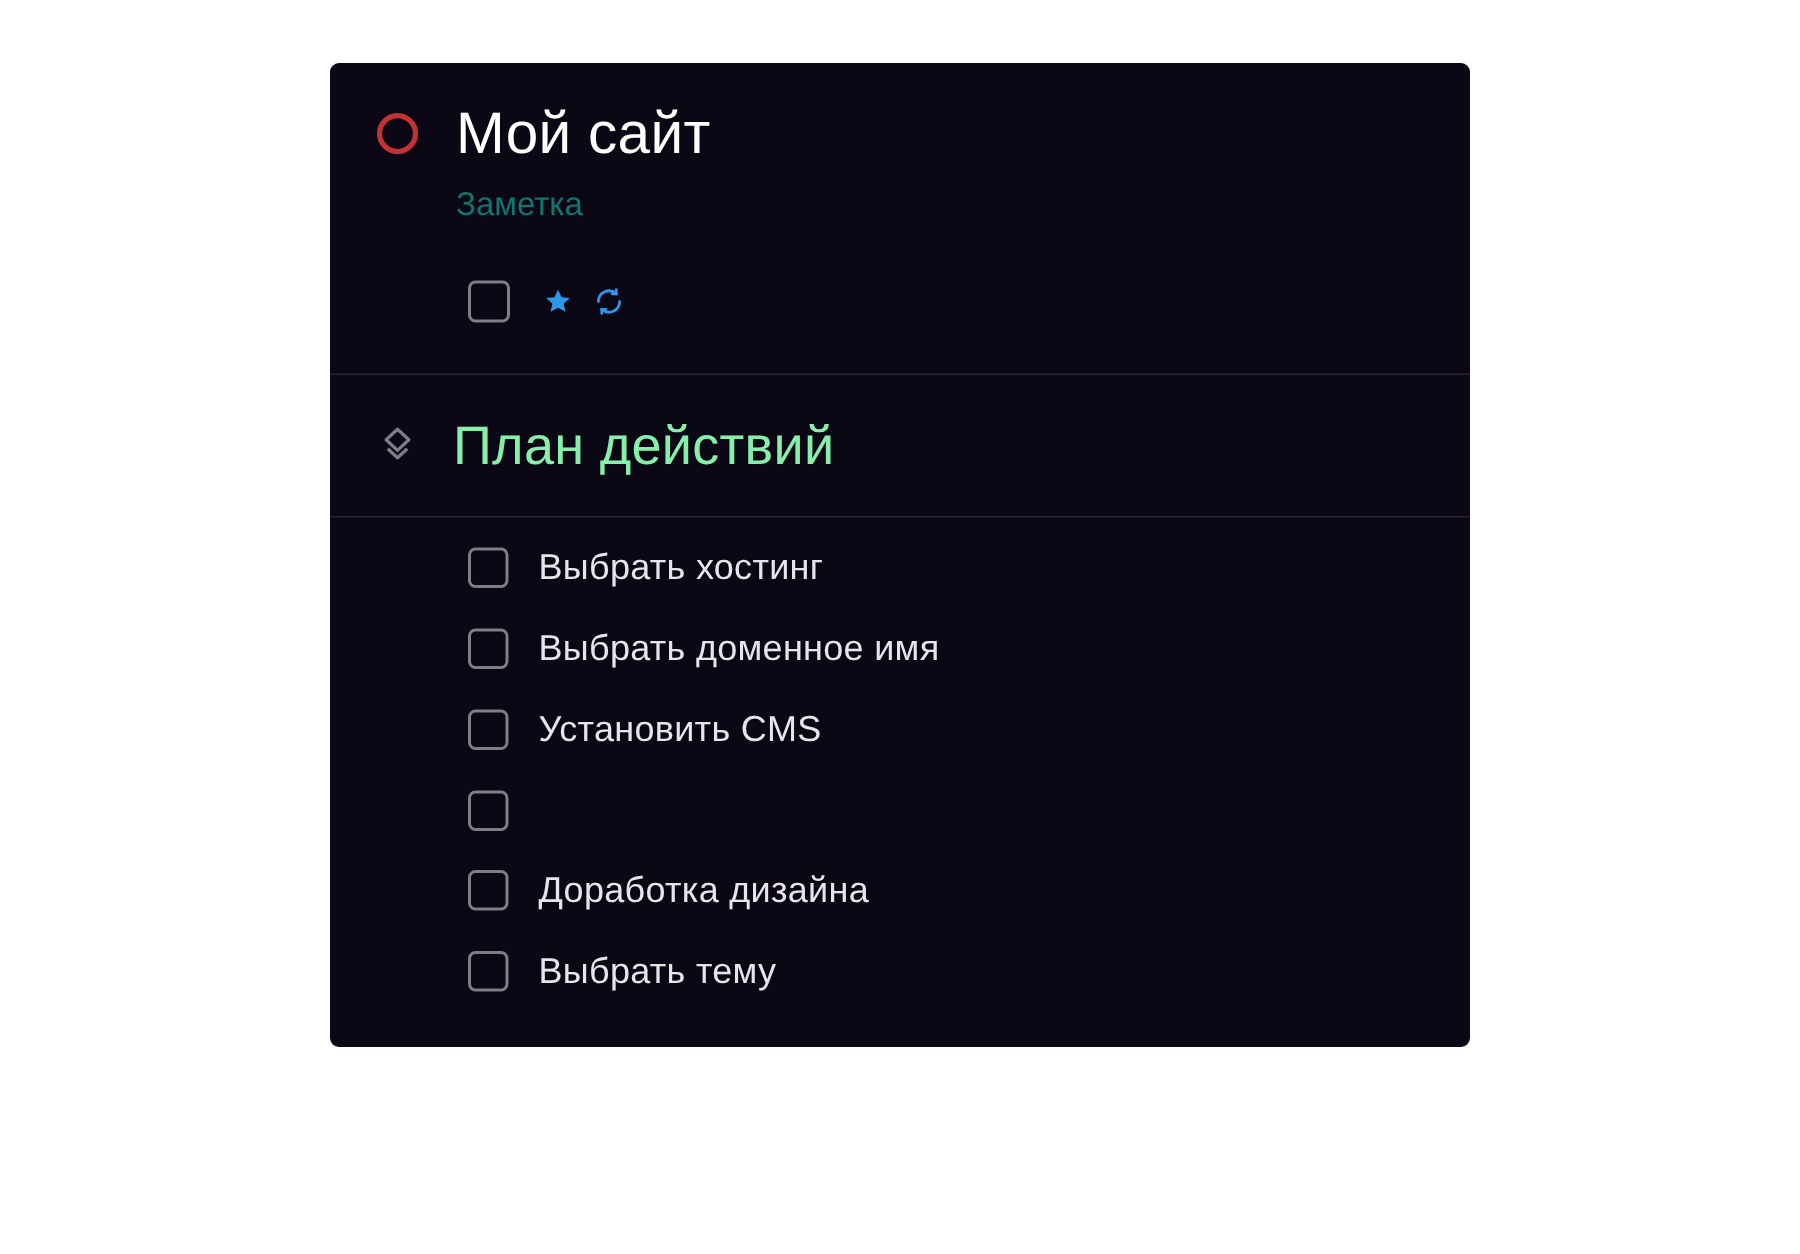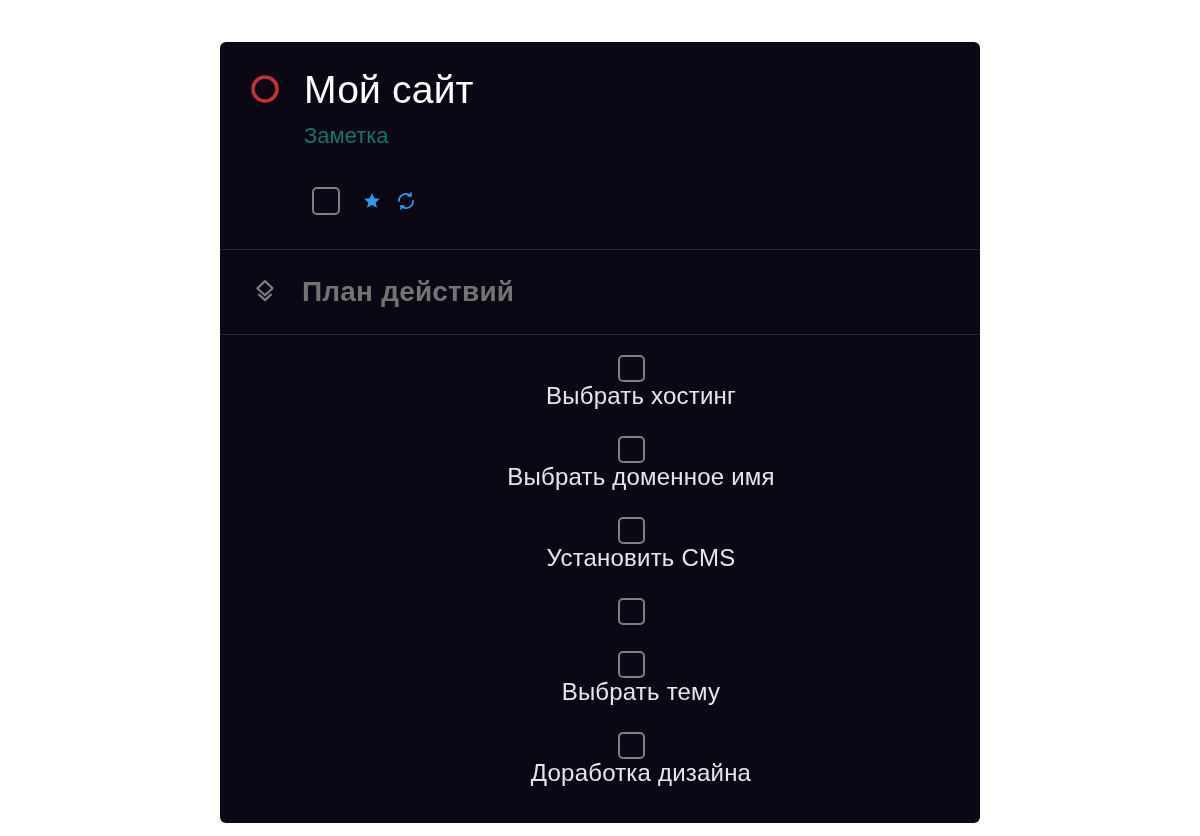--- a/index.html
+++ b/index.html
@@ -115,36 +115,35 @@
     .section-icon {
       flex: 0 0 auto;
       margin-right: 24px;
       color: #7e7c86;
       display: flex;
       align-items: center;
       margin-left: 2px;
     }
 
     .section-title {
-      font-size: 28px;
-      font-weight: 700;
-      color: #737373;
+      font-size: 36px;
+      font-weight: 400;
+      color: #86efac;
       letter-spacing: 0.2px;
     }
 
     
     .task-list {
       padding: 20px 30px 10px 92px;
     }
 
     .task-item {
       display: flex;
-      align-items: center;
+      align-items: flex-start;
       margin-bottom: 26px;
-      flex-direction: column;
     }
 
     .task-item .checkbox {
       width: 27px;
       height: 27px;
     }
 
     .task-label {
       font-size: 24px;
       color: #e6e5e9;
@@ -211,21 +210,21 @@
     </div>
     <div class="task-item">
       <span class="checkbox"></span>
       <span class="task-label">Установить CMS</span>
     </div>
     <div class="task-item">
       <span class="checkbox"></span>
     </div>
     <div class="task-item">
       <span class="checkbox"></span>
+      <span class="task-label">Доработка дизайна</span>
+    </div>
+    <div class="task-item">
+      <span class="checkbox"></span>
       <span class="task-label">Выбрать тему</span>
     </div>
-    <div class="task-item">
-      <span class="checkbox"></span>
-      <span class="task-label">Доработка дизайна</span>
-    </div>
   </div>
 
 </div>
 
 </body></html>

